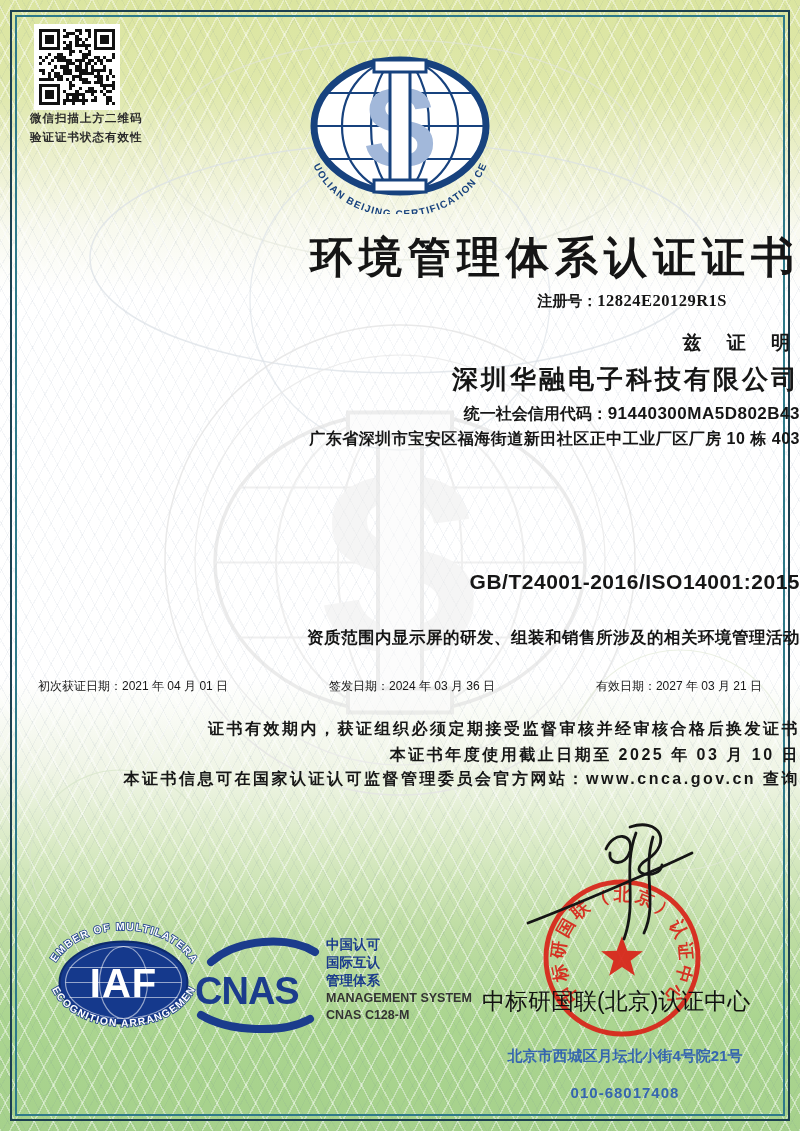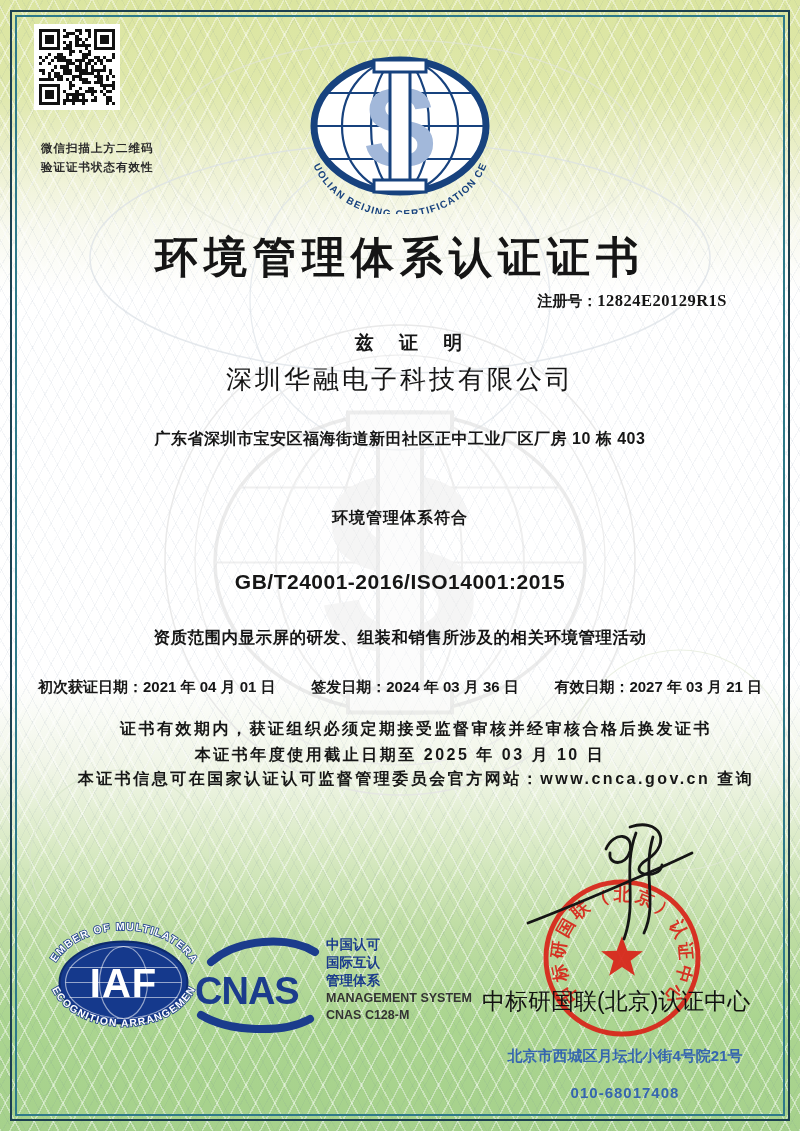--- a/index.html
+++ b/index.html
@@ -15,44 +15,44 @@
     content:'';position:absolute;inset:0;pointer-events:none;
     background:
       repeating-linear-gradient(62deg, rgba(255,255,255,.40) 0 1.5px, transparent 1.5px 17px),
       repeating-linear-gradient(-62deg, rgba(255,255,255,.40) 0 1.5px, transparent 1.5px 17px),
       repeating-linear-gradient(62deg, rgba(95,118,150,.07) 0 1px, transparent 1px 11px),
       repeating-linear-gradient(-62deg, rgba(95,118,150,.07) 0 1px, transparent 1px 11px);
   }
   .frame-outer{position:absolute;inset:10px;border:2.5px solid #1c4050;pointer-events:none;}
   .frame-inner{position:absolute;inset:15px;border:2px solid #2f7a8a;pointer-events:none;}
   .abs{position:absolute;}
-  .center{left:0;right:0;text-align:center;}
+  .center{left:0;right:0;text-align:right;}
   .deco{position:absolute;inset:0;pointer-events:none;}
 
   .qr-box{left:34px;top:24px;width:86px;height:86px;background:#fff;padding:5px;box-sizing:border-box;}
   .qr-box svg{display:block;width:76px;height:76px;}
-  .qr-cap{left:41px;width:200px;font-family:Liberation Mono, monospace;
-          font-size:11.5px;font-weight:600;letter-spacing:1px;color:#2a2a2a;margin-top:30px;}
+  .qr-cap{left:30px;width:200px;font-family:Liberation Mono, monospace;
+          font-size:11.5px;font-weight:600;letter-spacing:1px;color:#2a2a2a;}
 
   .cert-title{top:229px;font-size:43px;font-weight:700;letter-spacing:6px;color:#151515;}
   .reg-line{top:291px;right:73px;font-size:15px;font-weight:700;text-align:right;}
   .reg-line .num{font-family:"Liberation Serif","DejaVu Serif",serif;font-size:16.5px;font-weight:600;letter-spacing:.5px;}
 
   .certify{top:330px;font-size:19px;font-weight:700;letter-spacing:10px;padding-left:27px;}
-  .company{top:362px;font-size:26px;font-weight:400;letter-spacing:3px;}
+  .company{top:362px;font-size:26px;font-weight:700;letter-spacing:3px;}
   .credit{top:404px;font-size:16px;font-weight:700;}
   .credit .code{font-size:17px;letter-spacing:.5px;}
   .addr{top:429px;font-size:16px;font-weight:700;letter-spacing:.5px;}
   .conform{top:508px;font-size:16px;font-weight:700;letter-spacing:1px;}
   .standard{top:570px;font-size:21px;font-weight:700;letter-spacing:.5px;}
   .scope-title{top:588px;font-size:16px;font-weight:700;letter-spacing:1px;}
   .scope{top:627px;font-size:16.5px;font-weight:700;letter-spacing:.5px;}
 
   .dates{top:678px;left:0;right:0;display:flex;justify-content:space-between;
-         padding:0 38px;font-size:15px;font-weight:700;}
+         padding:0 38px;font-size:12px;font-weight:400;}
   .terms div{font-size:16px;font-weight:700;letter-spacing:2.5px;}
   .term1{top:719px;margin-left:32px;} .term2{top:745px;} .term3{top:769px;padding-left:32px;}
 
   .cnas-text{left:326px;top:936px;line-height:18px;}
   .cnas-text .zh{font-size:13.5px;font-weight:700;color:#1b3c8c;}
   .cnas-text .en{font-size:12.5px;font-weight:700;color:#333;line-height:17px;}
 
   .issuer{left:482px;top:986px;font-size:23px;font-weight:500;color:#111;}
 
   .footer{left:465px;top:1047px;width:320px;text-align:center;color:#3565af;font-weight:700;}
@@ -340,22 +340,24 @@
     </text>
   </svg>
 
   <div class="abs center cert-title">环境管理体系认证证书</div>
   <div class="abs reg-line">
     <span>注册号：</span><span class="num">12824E20129R1S</span>
   </div>
 
   <div class="abs center certify">兹 证 明</div>
   <div class="abs center company">深圳华融电子科技有限公司</div>
+  <div class="abs center credit">
+    <span>统一社会信用代码：</span><span class="code">91440300MA5D802B43</span>
+  </div>
   <div class="abs center addr">广东省深圳市宝安区福海街道新田社区正中工业厂区厂房 10 栋 403</div>
-  <div class="abs center conform">环境管理体系符合</div>
   <div class="abs center standard">GB/T24001-2016/ISO14001:2015</div>
   <div class="abs center scope">资质范围内显示屏的研发、组装和销售所涉及的相关环境管理活动</div>
 
   <div class="abs dates">
     <span><span>初次获证日期：</span><span>2021 年 04 月 01 日</span></span>
     <span><span>签发日期：</span><span>2024 年 03 月 36 日</span></span>
     <span><span>有效日期：</span><span>2027 年 03 月 21 日</span></span>
   </div>
 
   <div class="terms">

